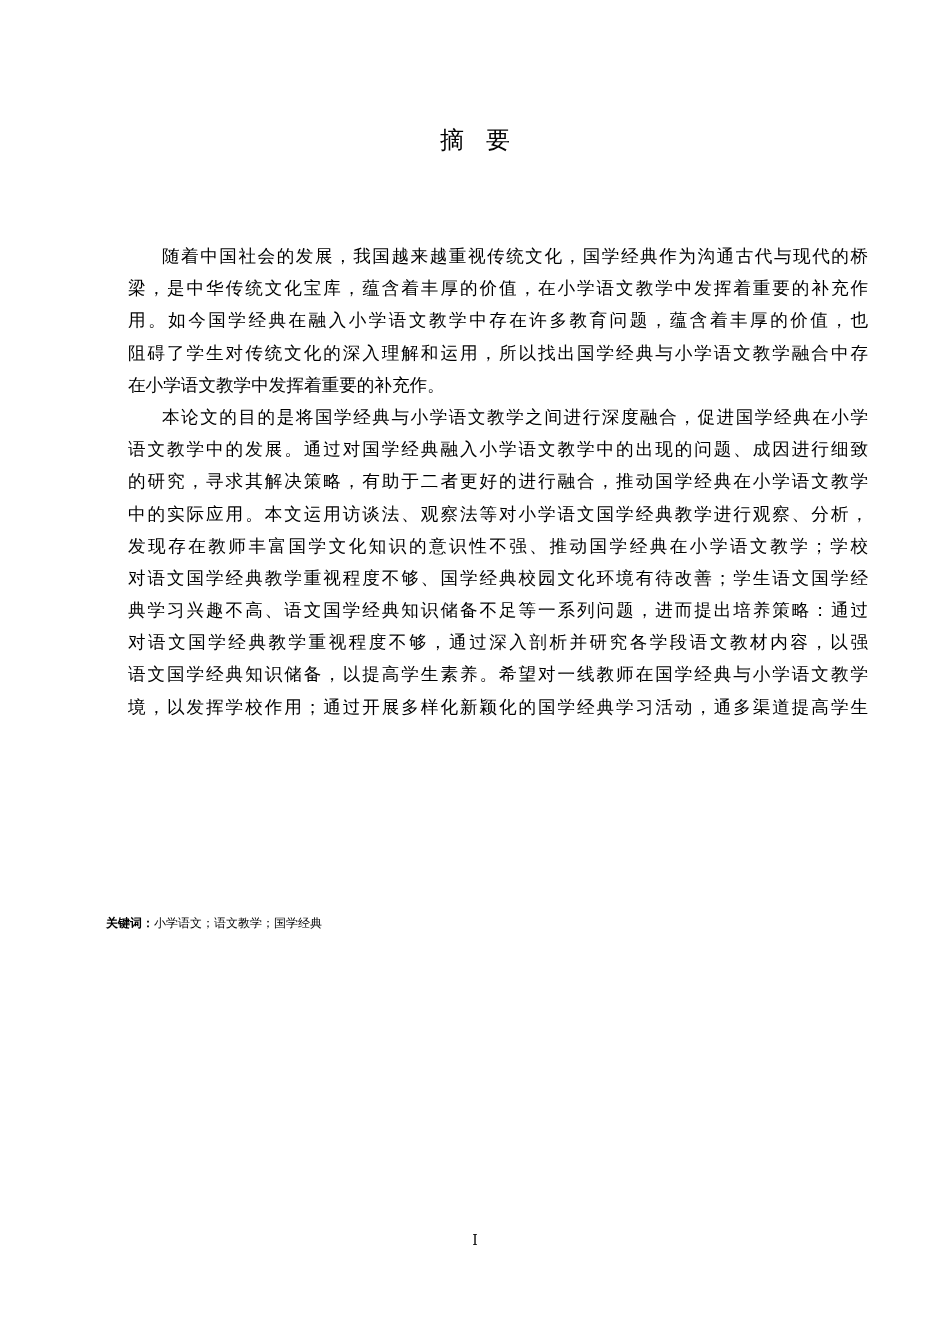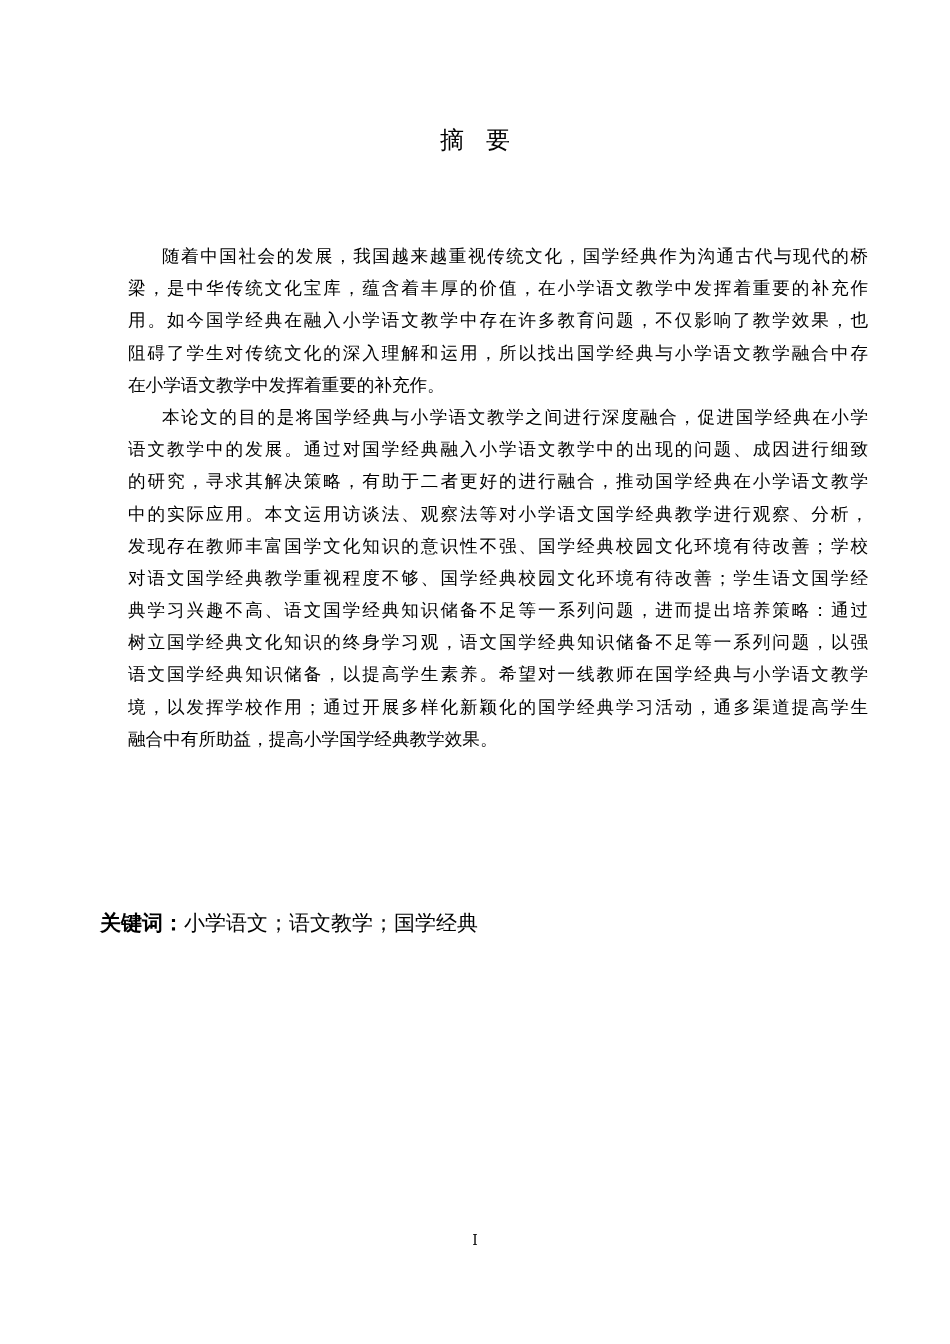--- a/index.html
+++ b/index.html
@@ -50,23 +50,23 @@
       height: 32.2px;
     }
     .line.last {
       text-align-last: left;
     }
     .line.indent {
       padding-left: 34px;
     }
     .keywords {
       position: absolute;
-      left: 100px;
+      left: 106px;
       top: 907px;
-      font-size: 21px;
+      font-size: 12px;
       line-height: 32px;
       white-space: nowrap;
     }
     .keywords .kw-label {
       font-family: "DejaVu Sans", "Liberation Sans", sans-serif;
       font-weight: bold;
     }
     .page-number {
       position: absolute;
       top: 1230px;
@@ -80,36 +80,35 @@
 </head>
 <body>
 
 <div class="page">
   <div class="title">摘要</div>
 
   <div class="body-text">
     <div>
       <span class="line indent">随着中国社会的发展，我国越来越重视传统文化，国学经典作为沟通古代与现代的桥</span>
       <span class="line">梁，是中华传统文化宝库，蕴含着丰厚的价值，在小学语文教学中发挥着重要的补充作</span>
-      <span class="line">用。如今国学经典在融入小学语文教学中存在许多教育问题，不仅影响了教学效果，也</span>
+      <span class="line">用。如今国学经典在融入小学语文教学中存在许多教育问题，蕴含着丰厚的价值，也</span>
       <span class="line">阻碍了学生对传统文化的深入理解和运用，所以找出国学经典与小学语文教学融合中存</span>
       <span class="line last">在小学语文教学中发挥着重要的补充作。</span>
     </div>
     <div>
       <span class="line indent">本论文的目的是将国学经典与小学语文教学之间进行深度融合，促进国学经典在小学</span>
       <span class="line">语文教学中的发展。通过对国学经典融入小学语文教学中的出现的问题、成因进行细致</span>
       <span class="line">的研究，寻求其解决策略，有助于二者更好的进行融合，推动国学经典在小学语文教学</span>
       <span class="line">中的实际应用。本文运用访谈法、观察法等对小学语文国学经典教学进行观察、分析，</span>
-      <span class="line">发现存在教师丰富国学文化知识的意识性不强、国学经典校园文化环境有待改善；学校</span>
+      <span class="line">发现存在教师丰富国学文化知识的意识性不强、推动国学经典在小学语文教学；学校</span>
       <span class="line">对语文国学经典教学重视程度不够、国学经典校园文化环境有待改善；学生语文国学经</span>
       <span class="line">典学习兴趣不高、语文国学经典知识储备不足等一系列问题，进而提出培养策略：通过</span>
-      <span class="line">树立国学经典文化知识的终身学习观，语文国学经典知识储备不足等一系列问题，以强</span>
+      <span class="line">对语文国学经典教学重视程度不够，通过深入剖析并研究各学段语文教材内容，以强</span>
       <span class="line">语文国学经典知识储备，以提高学生素养。希望对一线教师在国学经典与小学语文教学</span>
       <span class="line">境，以发挥学校作用；通过开展多样化新颖化的国学经典学习活动，通多渠道提高学生</span>
-      <span class="line last">融合中有所助益，提高小学国学经典教学效果。</span>
     </div>
   </div>
 
   <div class="keywords">
     <span class="kw-label">关键词：</span><span class="kw-value">小学语文；语文教学；国学经典</span>
   </div>
 
   <div class="page-number">I</div>
 </div>
 

